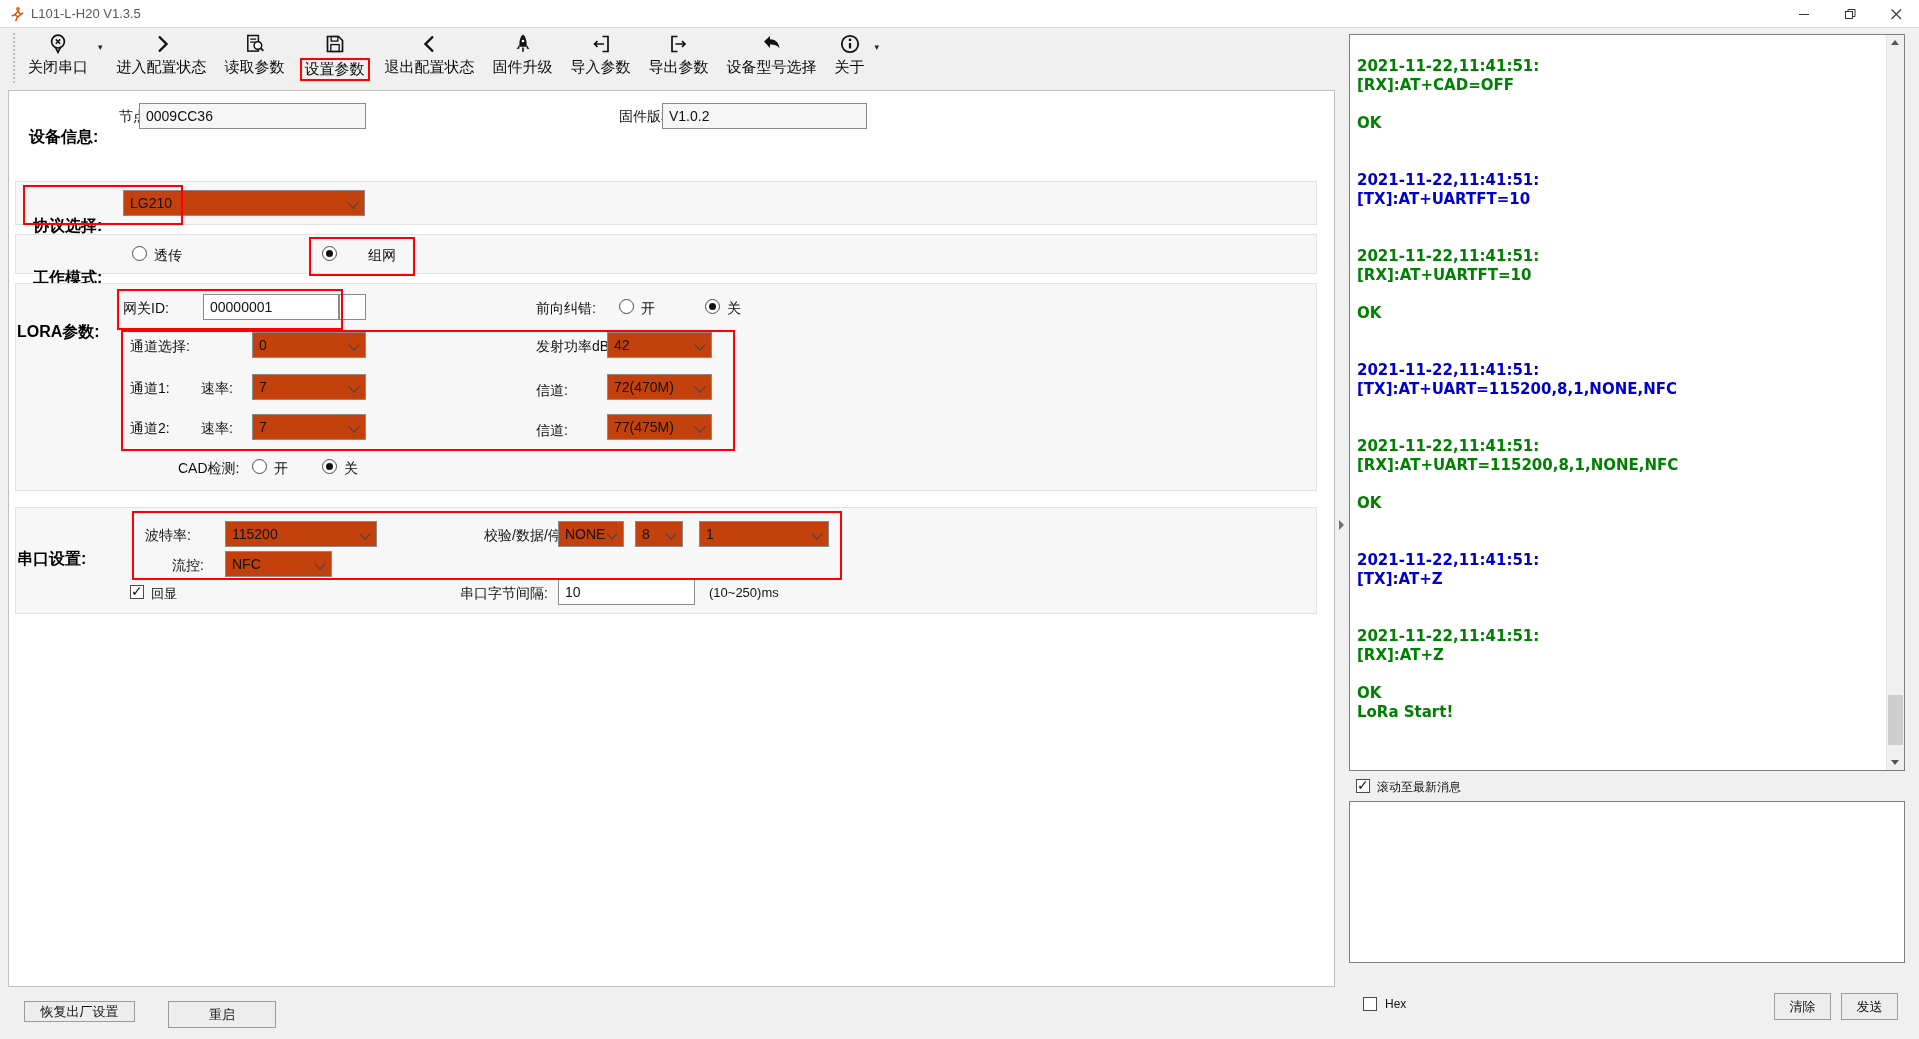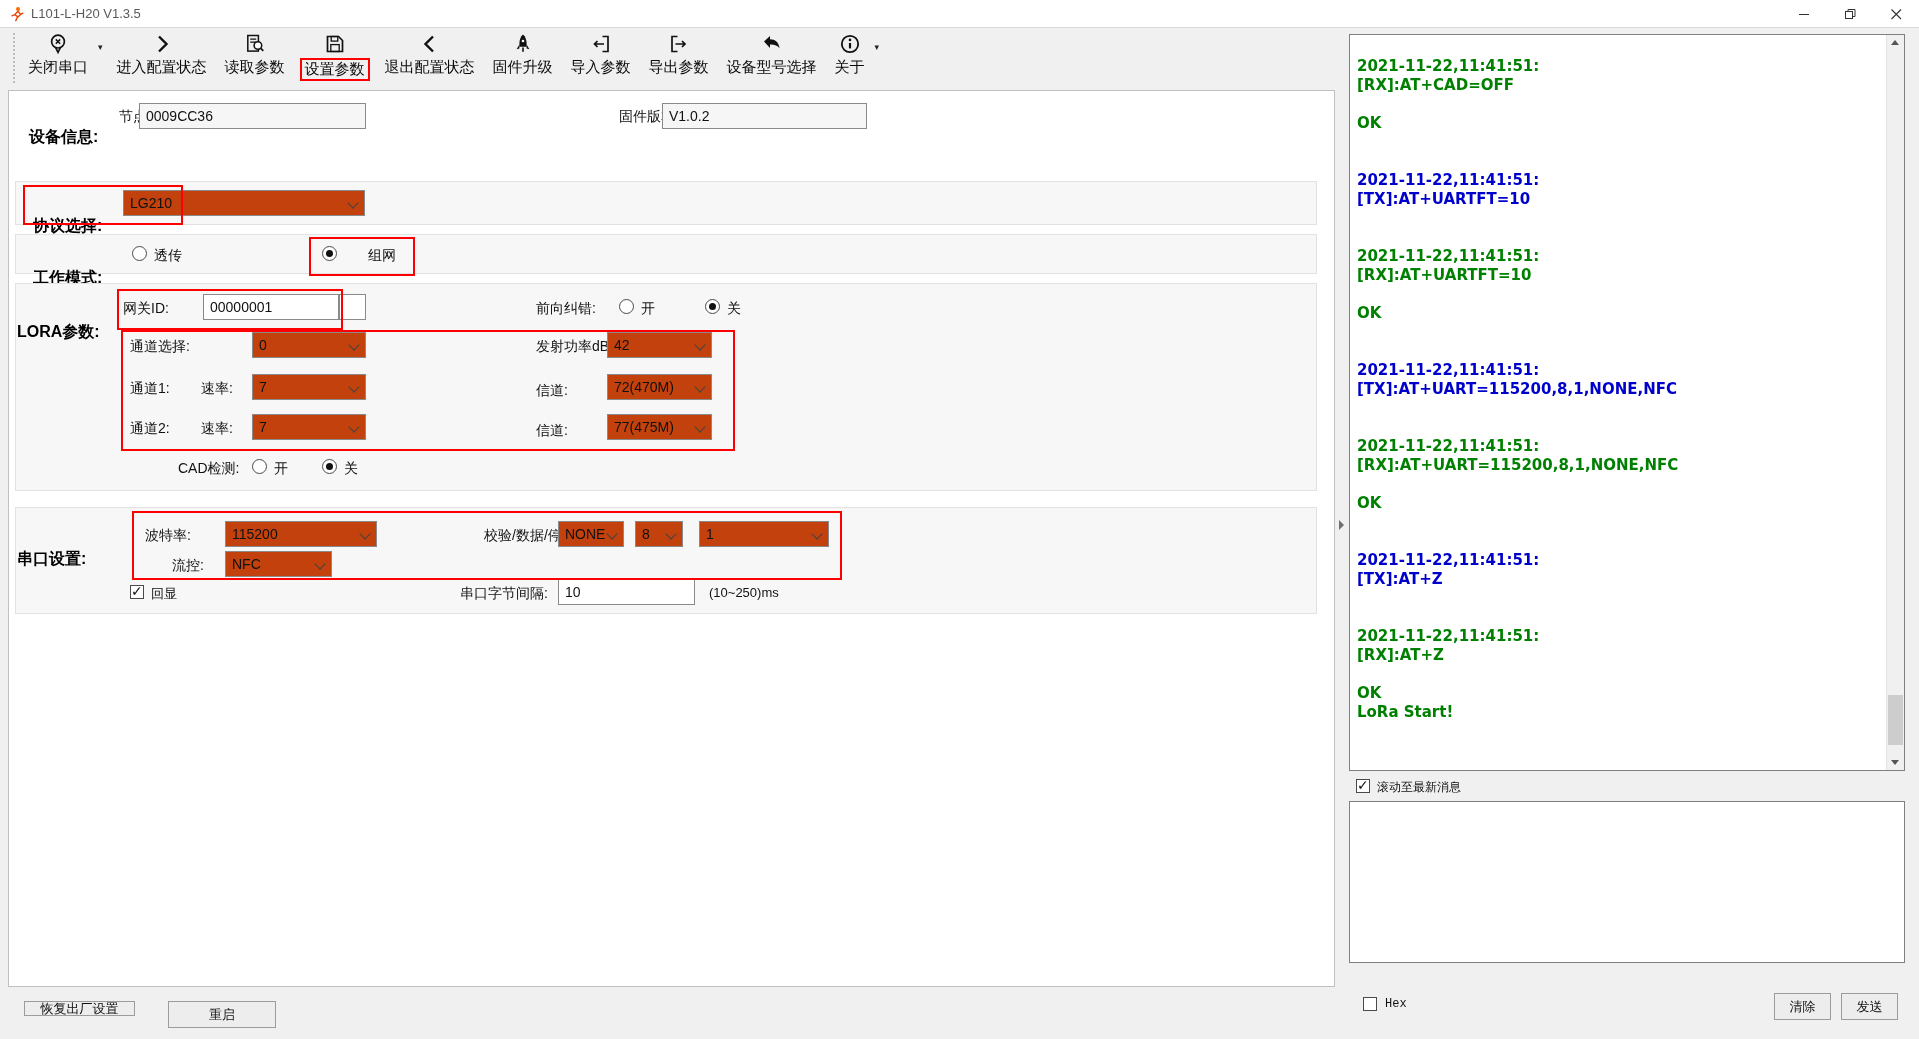--- a/index.html
+++ b/index.html
@@ -324,21 +324,21 @@
 
   <span class="cb on" style="left:121px;top:494px;"></span>
   <span class="lbl" style="left:142px;top:494px;font-size:13px;">回显</span>
   <span class="lbl" style="left:451px;top:494px;">串口字节间隔:</span>
   <span class="tinput" style="left:549px;top:488px;width:137px;">10</span>
   <span class="lbl" style="left:700px;top:494px;font-size:13px;">(10~250)ms</span>
 
   <div class="redbox" style="left:123px;top:420px;width:706px;height:65px;"></div>
 </div>
 
-<div class="btn" style="left:24px;top:1001px;width:111px;height:15px;">恢复出厂设置</div>
+<div class="btn" style="left:24px;top:1001px;width:111px;height:21px;">恢复出厂设置</div>
 <div class="btn" style="left:168px;top:1001px;width:108px;height:27px;">重启</div>
 
 <div class="splitter">
   <div class="splitarrow"></div>
 </div>
 
 <div class="rightpanel">
 
   <div class="logbox">
     <div class="logtext">
@@ -372,16 +372,16 @@
       <div class="sarr tri-dn" style="bottom:5px;"></div>
     </div>
   </div>
 
   <span class="cb on" style="left:11px;top:751px;"></span>
   <span class="lbl small" style="left:32px;top:751px;">滚动至最新消息</span>
 
   <div class="sendbox"></div>
 
   <span class="cb" style="left:18px;top:969px;"></span>
-  <span class="lbl" style="left:40px;top:969px;font-family:Liberation Mono, monospace;font-size:12px;">Hex</span>
+  <span class="lbl" style="left:40px;top:969px;font-family:Liberation Sans, sans-serif;font-size:12px;">Hex</span>
   <div class="btn" style="left:429px;top:965px;width:57px;height:27px;">清除</div>
   <div class="btn" style="left:496px;top:965px;width:57px;height:27px;">发送</div>
 </div>
 
 </body></html>

